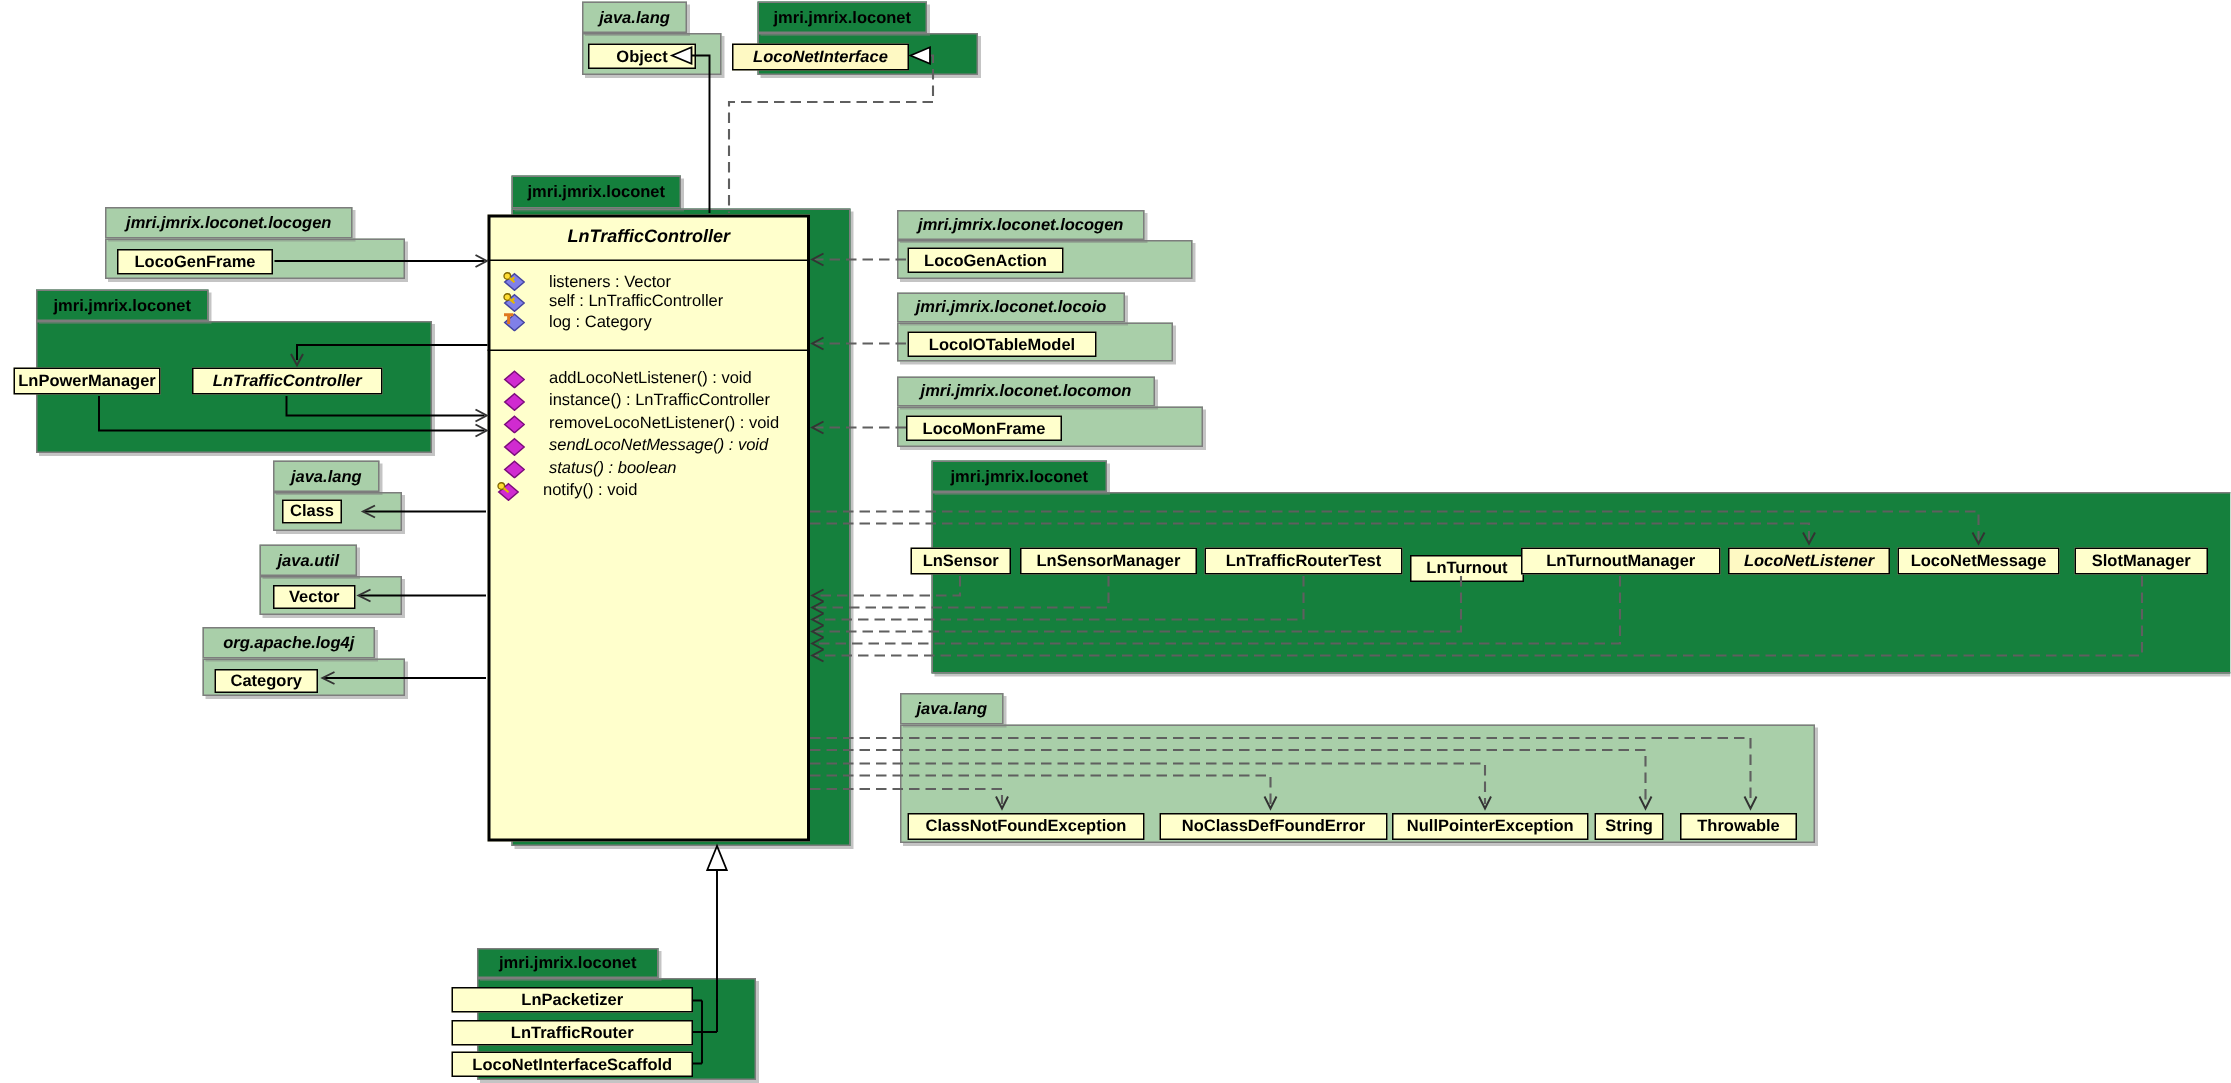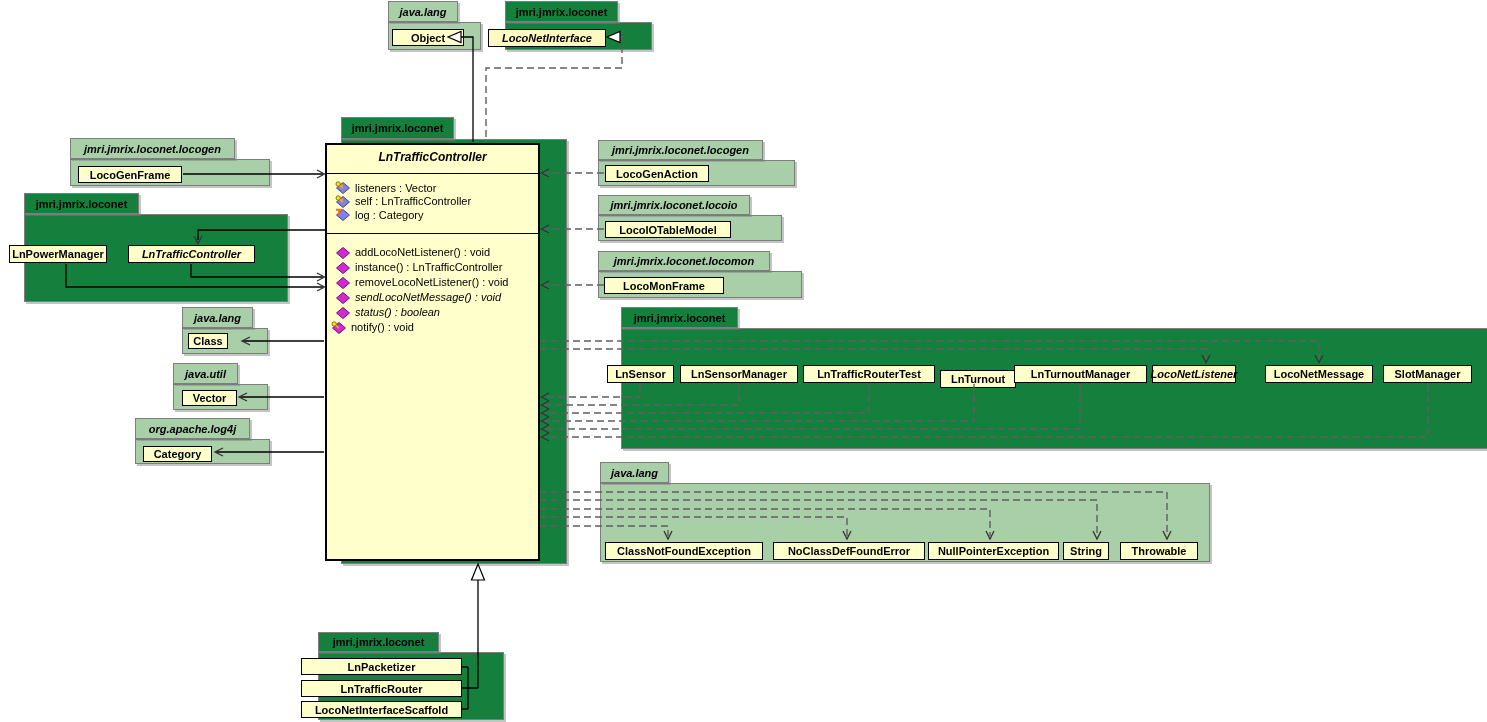--- a/index.html
+++ b/index.html
@@ -15,21 +15,21 @@
   .cbox{position:absolute;background:#ffffcc;border:1.5px solid #000;display:flex;align-items:center;
         justify-content:center;font-weight:bold;font-size:11px;white-space:nowrap;
         box-sizing:border-box;z-index:4;}
   .iface{background:#fef9c3;font-style:italic;}
   .it{font-style:italic;}
   #mainbox{position:absolute;left:325px;top:143px;width:215px;height:418px;background:#ffffcc;
            border:2px solid #000;box-sizing:border-box;z-index:4;}
   .mtitle{position:absolute;top:5px;left:0;right:0;text-align:center;font-weight:bold;
           font-style:italic;font-size:12px;}
   .sep{position:absolute;left:-2px;right:-2px;border-top:1.5px solid #000;}
-  .mrow{position:absolute;left:8px;display:flex;align-items:center;gap:5px;font-size:11px;
+  .mrow{position:absolute;left:8px;display:flex;align-items:center;gap:16px;font-size:11px;
         white-space:nowrap;height:13px;}
   .mrow svg{flex:0 0 auto;}
   svg.overlay{position:absolute;left:0;top:0;z-index:6;pointer-events:none;}
   svg.overlay path{fill:none;}
   .solidline{stroke:#000;stroke-width:1.3;}
   .dashline{stroke:#5f5f5f;stroke-width:1.4;stroke-dasharray:7 4;}
   .chev{stroke:#333;stroke-width:1.3;fill:none;}
   .tri{fill:#ffffff;stroke:#000;stroke-width:1.2;}
 </style>
 </head>
@@ -70,27 +70,27 @@
   <div class="cbox" style="left:392px;top:29px;width:72px;height:17px">Object</div>
   <div class="cbox iface" style="left:488px;top:29px;width:118px;height:18px">LocoNetInterface</div>
   <div class="cbox" style="left:78px;top:166px;width:104px;height:17px">LocoGenFrame</div>
   <div class="cbox" style="left:9px;top:245px;width:98px;height:18px">LnPowerManager</div>
   <div class="cbox it" style="left:128px;top:245px;width:127px;height:18px">LnTrafficController</div>
   <div class="cbox" style="left:188px;top:333px;width:40px;height:16px">Class</div>
   <div class="cbox" style="left:182px;top:390px;width:55px;height:16px">Vector</div>
   <div class="cbox" style="left:143px;top:446px;width:69px;height:16px">Category</div>
   <div class="cbox" style="left:605px;top:165px;width:104px;height:17px">LocoGenAction</div>
   <div class="cbox" style="left:605px;top:221px;width:126px;height:17px">LocoIOTableModel</div>
-  <div class="cbox" style="left:604px;top:277px;width:120px;height:17px">LocoMonFrame</div>
+  <div class="cbox" style="left:604px;top:277px;width:104px;height:17px">LocoMonFrame</div>
   <div class="cbox" style="left:607px;top:365px;width:67px;height:18px">LnSensor</div>
   <div class="cbox" style="left:680px;top:365px;width:118px;height:18px">LnSensorManager</div>
   <div class="cbox" style="left:803px;top:365px;width:132px;height:18px">LnTrafficRouterTest</div>
   <div class="cbox" style="left:940px;top:370px;width:76px;height:18px">LnTurnout</div>
   <div class="cbox" style="left:1014px;top:365px;width:133px;height:18px">LnTurnoutManager</div>
-  <div class="cbox iface" style="left:1152px;top:365px;width:84px;height:18px">LocoNetListener</div>
+  <div class="cbox iface" style="left:1152px;top:365px;width:108px;height:18px">LocoNetListener</div>
   <div class="cbox" style="left:1265px;top:365px;width:108px;height:18px">LocoNetMessage</div>
   <div class="cbox" style="left:1383px;top:365px;width:89px;height:18px">SlotManager</div>
   <div class="cbox" style="left:605px;top:542px;width:158px;height:18px">ClassNotFoundException</div>
   <div class="cbox" style="left:773px;top:542px;width:152px;height:18px">NoClassDefFoundError</div>
   <div class="cbox" style="left:928px;top:542px;width:131px;height:18px">NullPointerException</div>
   <div class="cbox" style="left:1063px;top:542px;width:46px;height:18px">String</div>
   <div class="cbox" style="left:1120px;top:542px;width:78px;height:18px">Throwable</div>
   <div class="cbox" style="left:301px;top:658px;width:161px;height:17px">LnPacketizer</div>
   <div class="cbox" style="left:301px;top:680px;width:161px;height:17px">LnTrafficRouter</div>
   <div class="cbox" style="left:301px;top:701px;width:161px;height:17px">LocoNetInterfaceScaffold</div>

